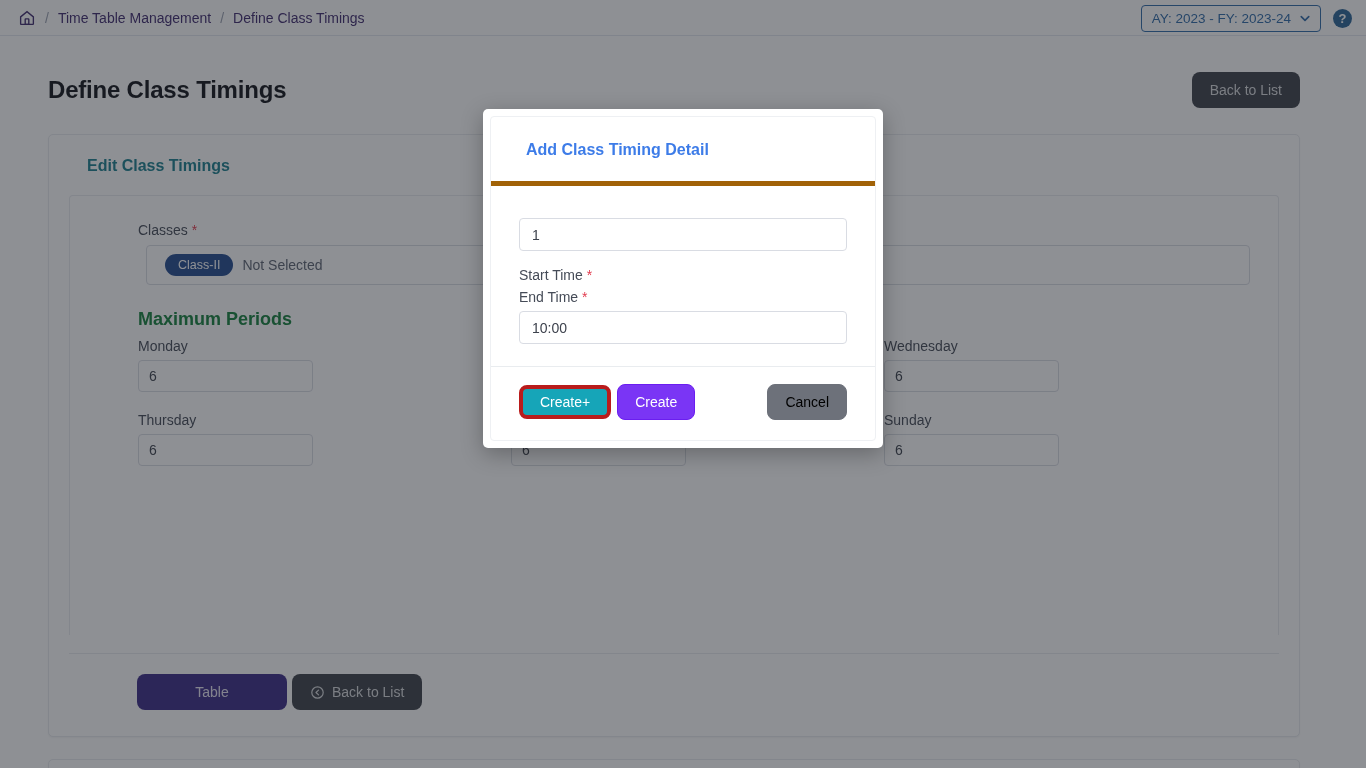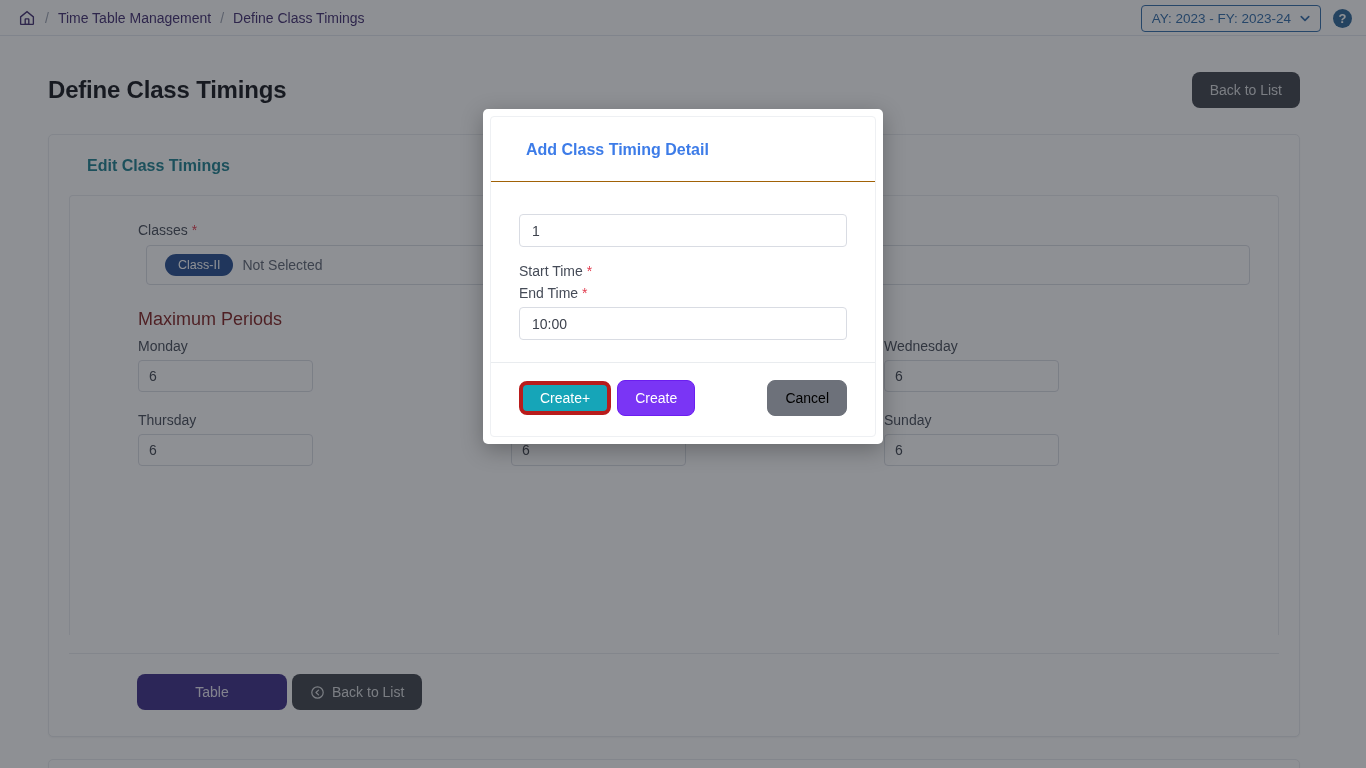--- a/index.html
+++ b/index.html
@@ -202,22 +202,23 @@
     line-height: 1.15;
     white-space: nowrap;
   }
   .not-selected {
     color: #5d6472;
     font-size: 14px;
   }
 
   .maxperiods-title {
     font-size: 18px;
-    color: #7f1d1d;
+    color: #15803d;
     padding: 24px 0 8px 68px;
+    font-weight: bold;
   }
   .grid-days {
     padding: 0 28px 0 68px;
     display: grid;
     grid-template-columns: repeat(3, 1fr);
     column-gap: 25px;
     row-gap: 6px;
     max-width: 1190px;
   }
   .day-cell { padding-bottom: 14px; }
@@ -281,21 +282,21 @@
     z-index: 60;
     padding: 7px;
   }
   .modal-inner {
     background: #ffffff;
     border: 1px solid #eef0f3;
     border-radius: 4px;
   }
   .modal-header {
     padding: 24px 0 22px 35px;
-    border-bottom: 1px solid #a16207;
+    border-bottom: 5px solid #a16207;
   }
   .modal-title {
     color: #3d7ce8;
     font-size: 16px;
     font-weight: bold;
   }
   .modal-body {
     padding: 32px 28px 22px 28px;
   }
   .m-label {

